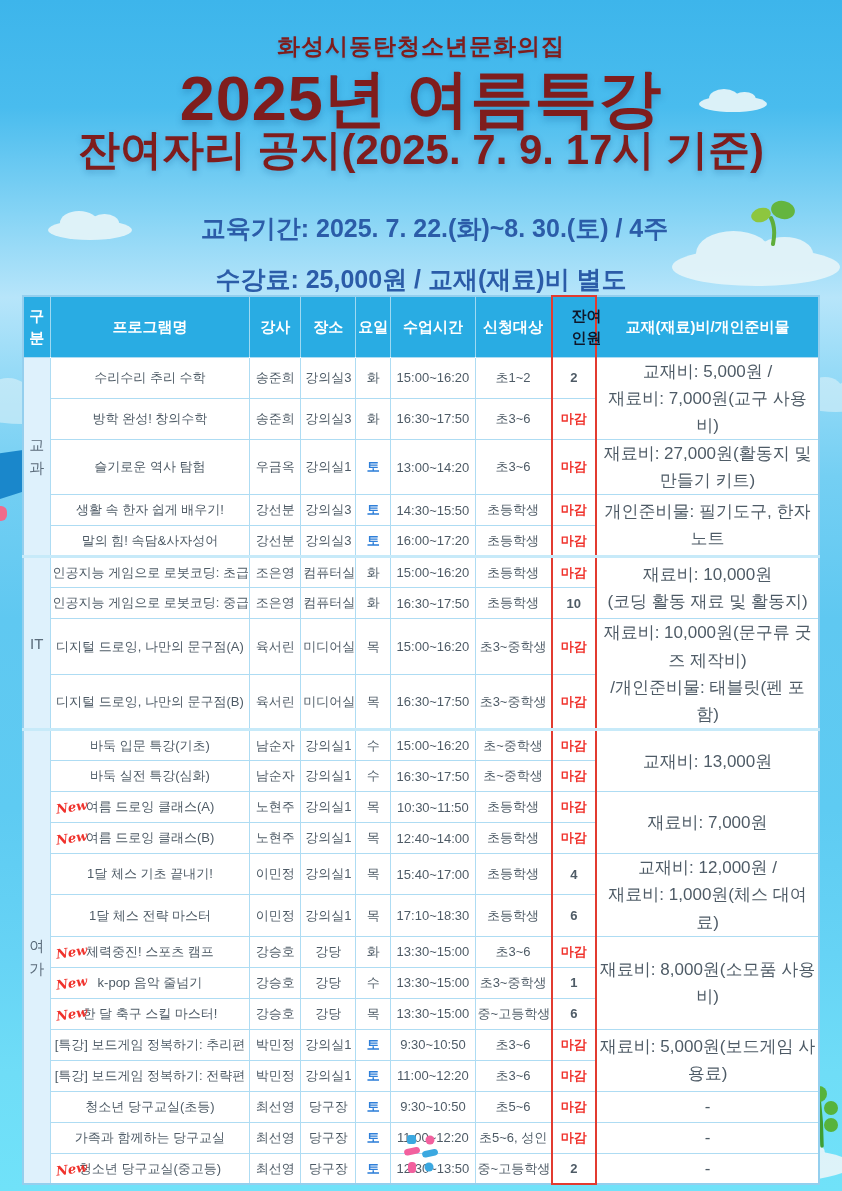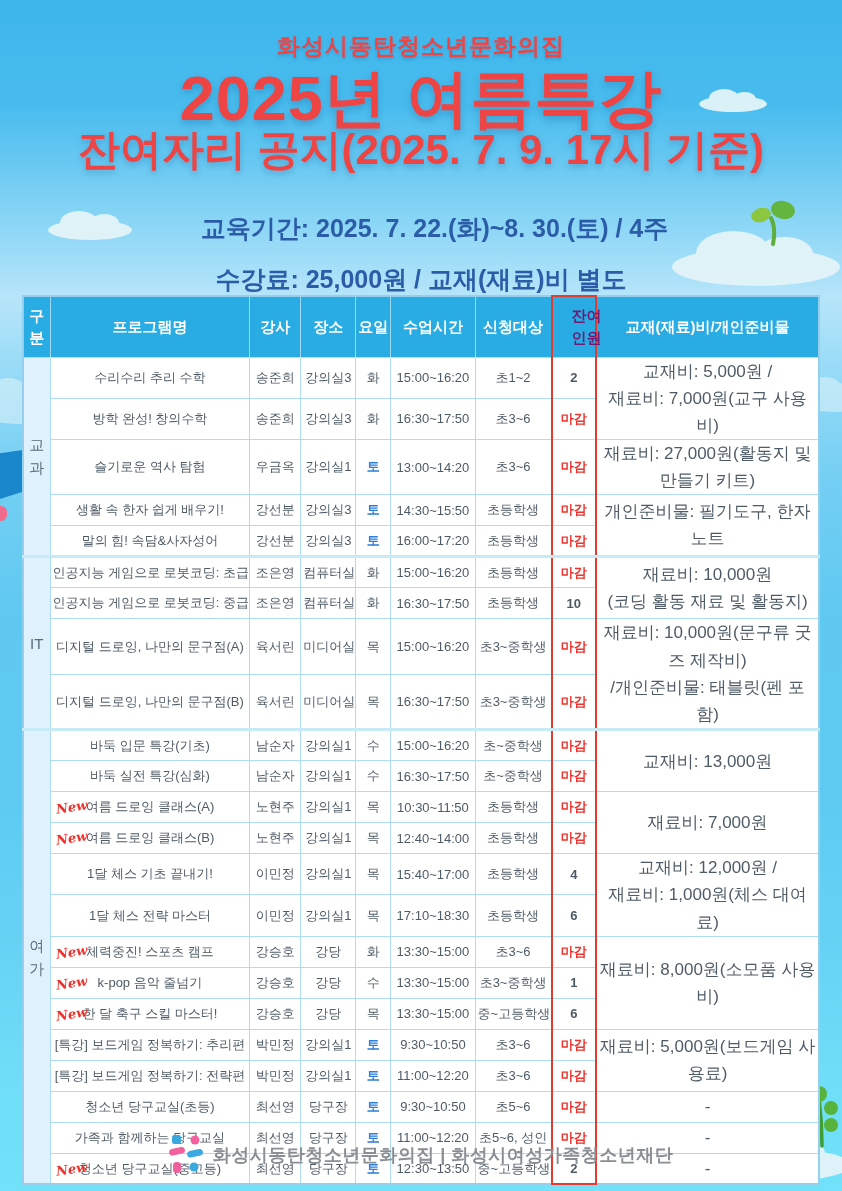--- a/index.html
+++ b/index.html
@@ -17,40 +17,40 @@
   .cloud::before, .cloud::after { content:""; position:absolute; background:inherit; border-radius:50%; }
   .cloud::before { width:45%; height:120%; left:14%; top:-45%; }
   .cloud::after  { width:34%; height:90%;  right:16%; top:-28%; }
   .cloud.faint { opacity:.55; }
   .paper-shape { position:absolute; left:0; top:447px; width:44px; height:52px;
     background:#1A87CB; clip-path:polygon(0 12%, 100% 0, 82% 78%, 0 100%); }
   .pink-sliver { position:absolute; left:0; top:506px; width:7px; height:15px;
     background:#F06A8C; border-radius:0 6px 6px 0; }
   .sprout, .plant { position:absolute; }
   
-  .hdr { position:absolute; width:100%; text-align:center; color:#ef4444; }
+  .hdr { position:absolute; width:100%; text-align:center; color:#7f1d1d; }
   .org-title   { top:31px;  font-size:23px; font-weight:bold; letter-spacing:1px; text-shadow:0 2px 3px rgba(15,90,150,.25); }
   .main-title  { top:56px;  font-size:63px; font-weight:bold; letter-spacing:1px; text-shadow:0 4px 7px rgba(15,90,150,.30); }
   .sub-title   { top:122px; font-size:42px; font-weight:bold; text-shadow:0 3px 6px rgba(15,90,150,.30); }
   .info-line   { color:#2B5CA8; font-weight:bold; font-size:25px; }
   .period-line { top:212px;padding-left:27px; }
   .fee-line    { top:263px; }
   
   table.program-table {
     position:absolute; left:22px; top:295px; width:798px;
     border-collapse:collapse; table-layout:fixed; background:#fff;
     border:2px solid #94CFEE;
   }
   thead th {
     background:#29ACE3; color:#fff; font-size:15px; font-weight:bold;
     height:61px; border-left:1px solid rgba(255,255,255,.55);
     line-height:1.45; white-space:nowrap;
   }
   thead th:first-child { border-left:none; }
-  thead th.remain-col { color:#701a75; border-left:2px solid #E23B30; border-right:2px solid #E23B30; border-top:2px solid #E23B30;padding-left:19px; }
+  thead th.remain-col { color:#0f172a; border-left:2px solid #E23B30; border-right:2px solid #E23B30; border-top:2px solid #E23B30;padding-left:19px; }
   tbody td {
     border:1px solid #AEDCF3; background:#fff; height:31px;
     font-size:13px; color:#4E5B66; text-align:center;
     white-space:nowrap; overflow:hidden; padding:0 2px;
   }
   tbody td.group-cell { background:#DEF1FC; color:#5A6B7A; font-size:15px; line-height:1.55; }
   tbody tr.group-start td { border-top:3px solid #C7EAF9; }
   tbody td.remain-cell { border-left:2px solid #E23B30; border-right:2px solid #E23B30; font-weight:bold; }
   tbody td.remain-last { border-bottom:2px solid #E23B30; }
   tbody td.closed { color:#F0322C; }
@@ -402,14 +402,13 @@
 
 <div class="footer">
   <svg width="34" height="40" viewBox="0 0 34 40">
     <rect x="3" y="0" width="9" height="9" rx="2.5" fill="#3BA8E0"></rect>
     <circle cx="26" cy="5" r="4.5" fill="#F2609E"></circle>
     <rect x="0" y="13" width="16" height="6.5" rx="3.2" fill="#F2609E" transform="rotate(-12 8 16)"></rect>
     <rect x="18" y="15" width="16" height="6.5" rx="3.2" fill="#3BA8E0" transform="rotate(-12 26 18)"></rect>
     <rect x="4" y="27" width="8" height="11" rx="3.5" fill="#F2609E"></rect>
     <circle cx="25" cy="32" r="4.5" fill="#3BA8E0"></circle>
   </svg>
-  <span class="footer-text">화성시동탄청소년문화의집 | 화성시여성가족청소년재단</span>
 </div>
 
 </body></html>

